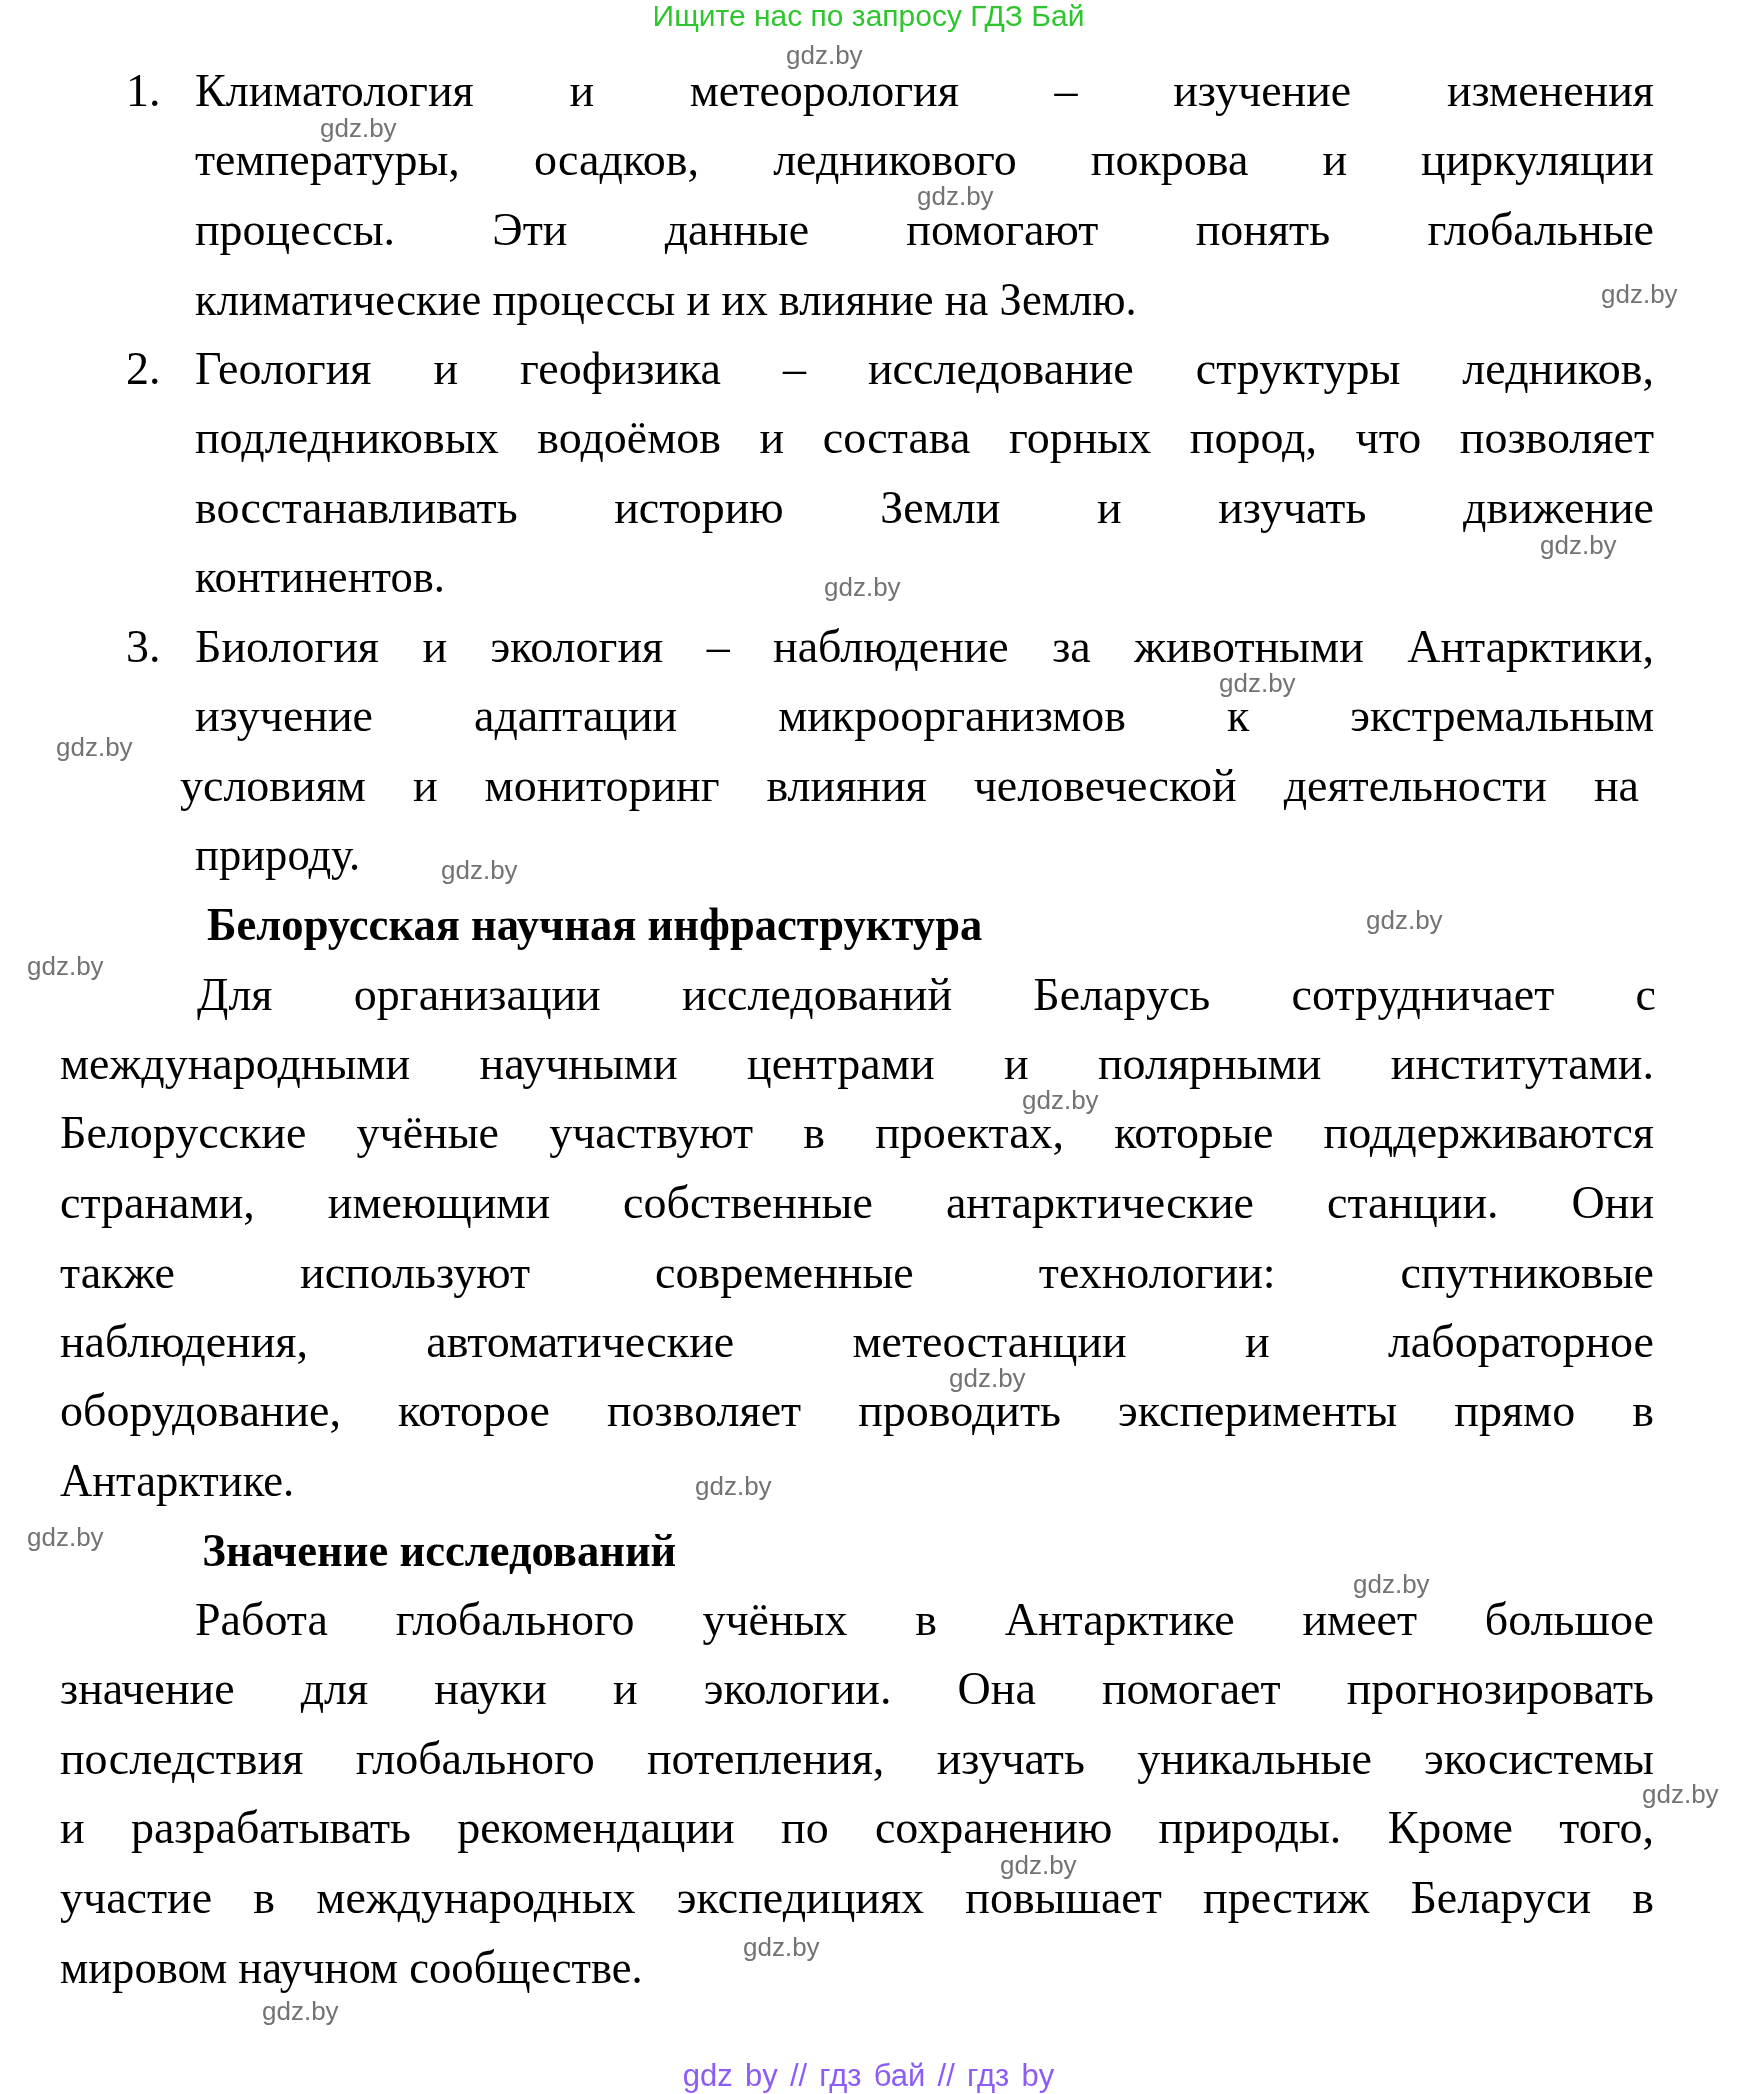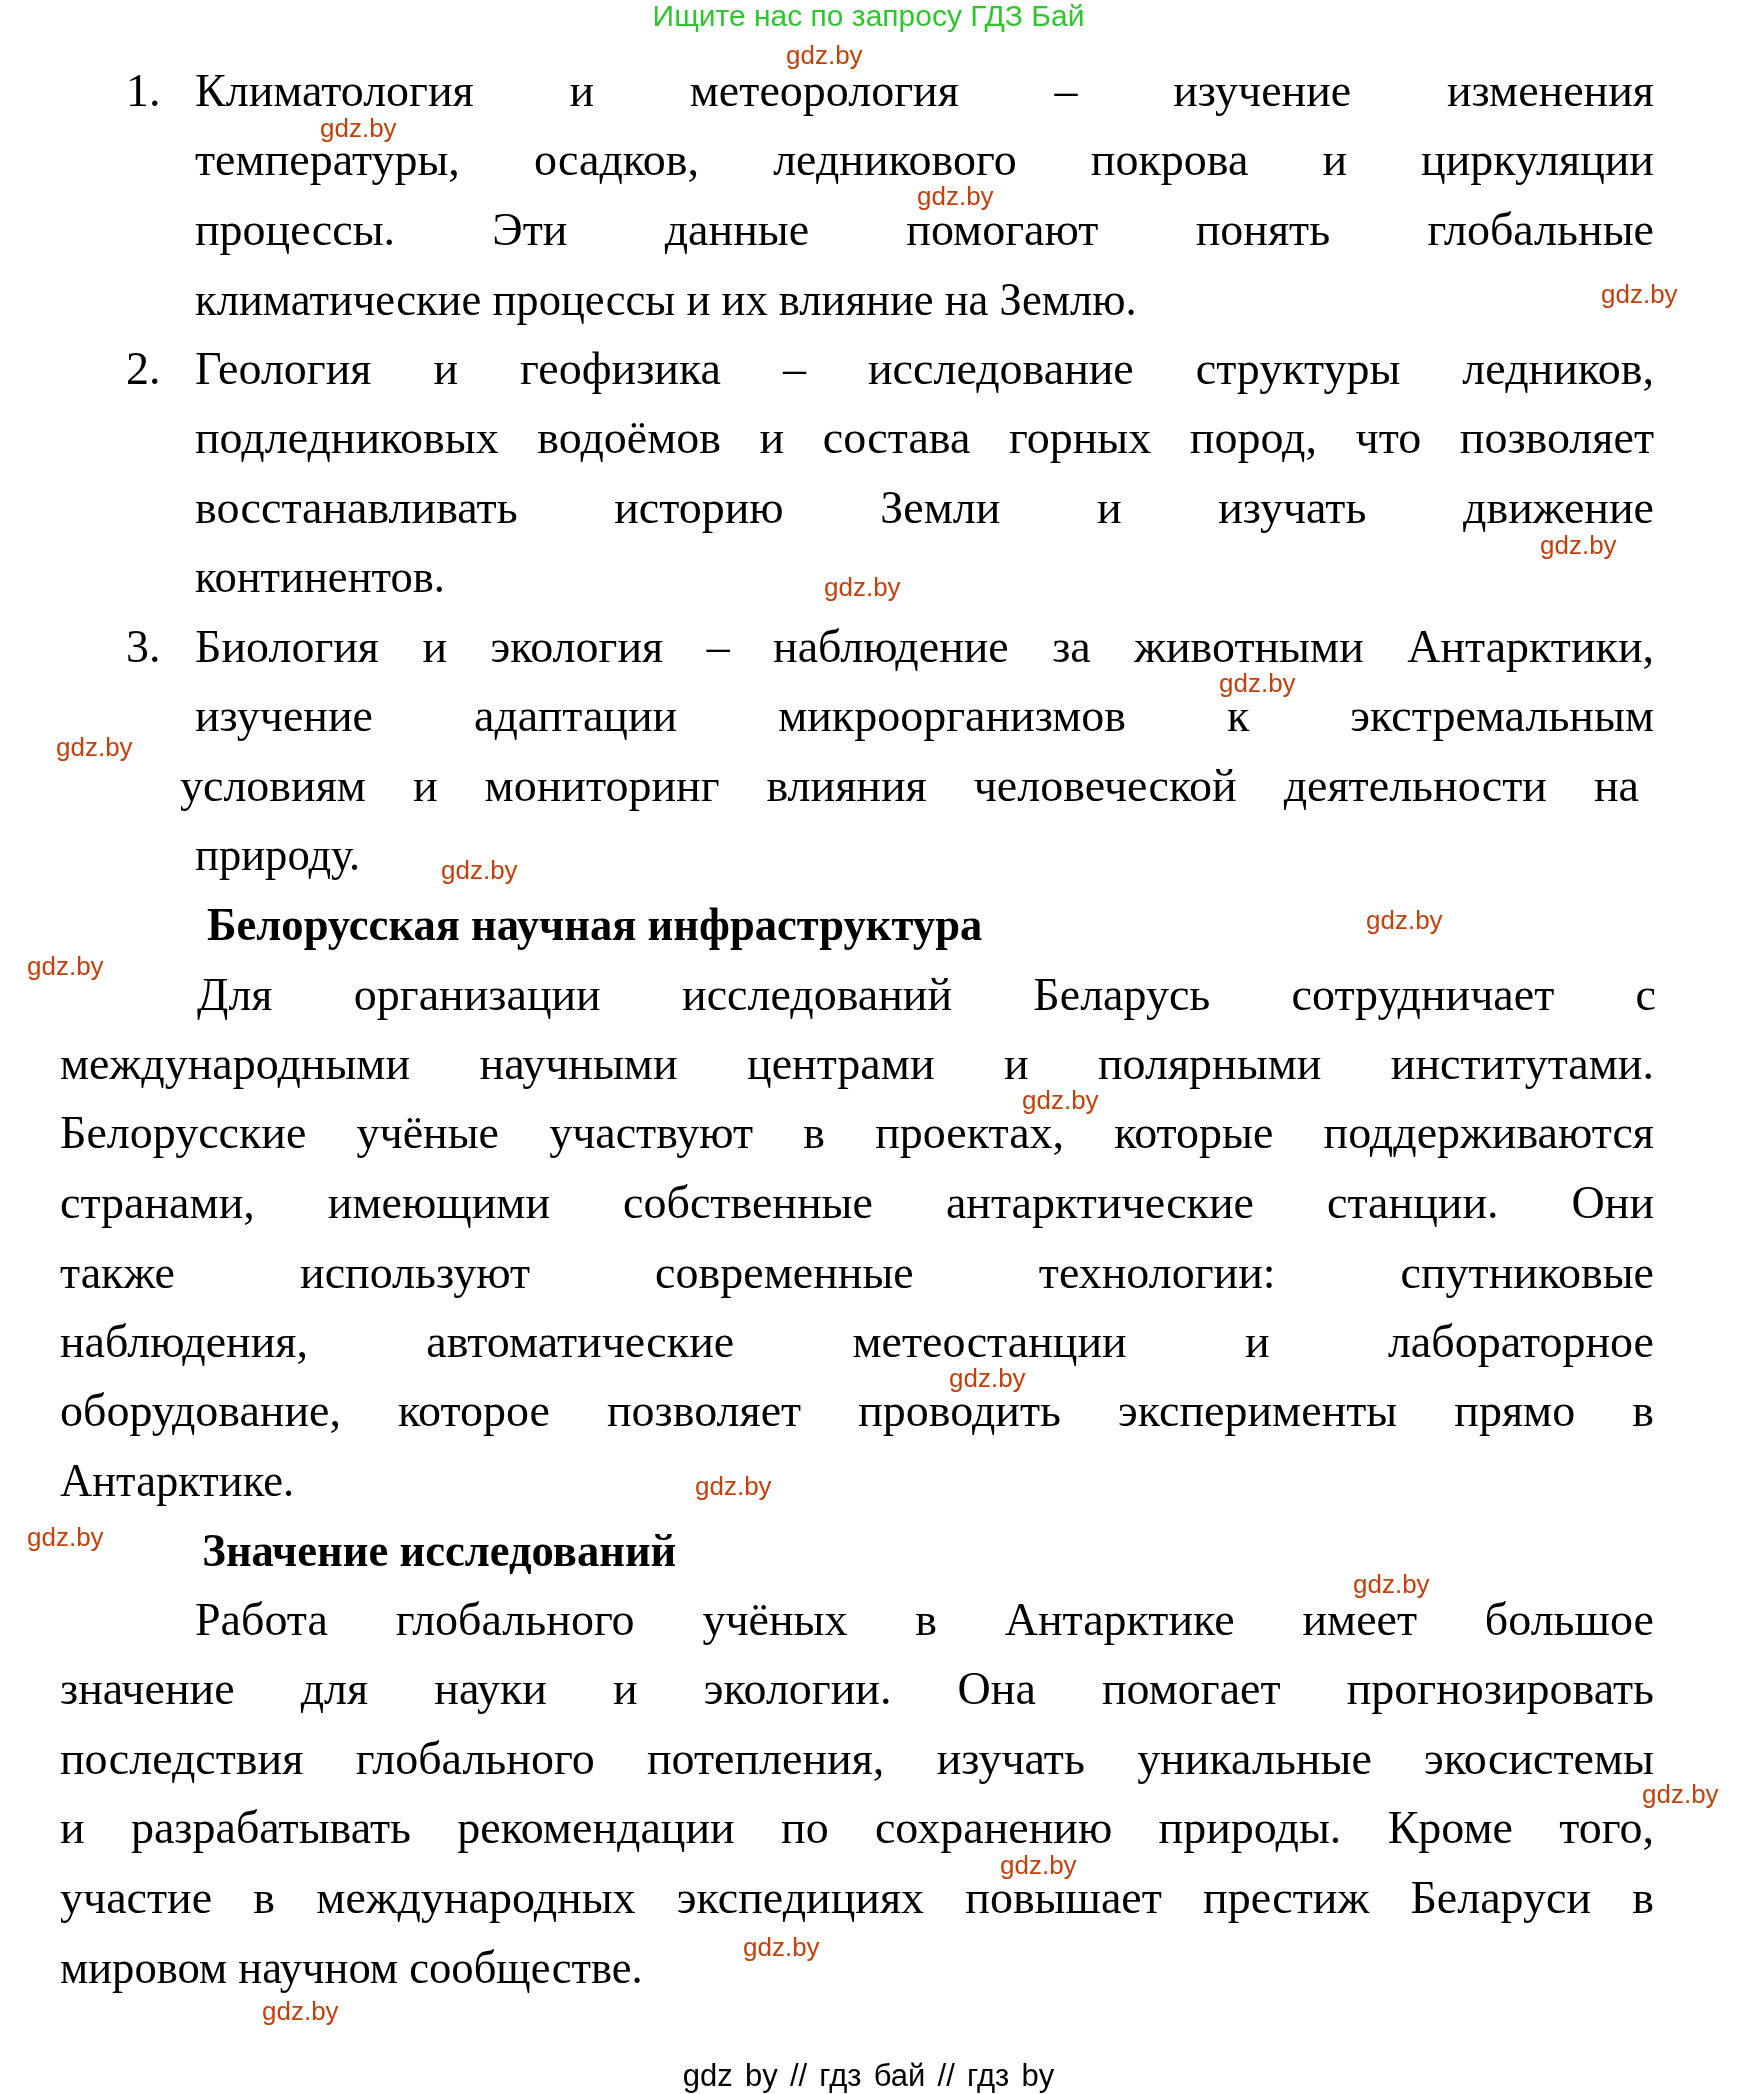--- a/index.html
+++ b/index.html
@@ -5,22 +5,22 @@
   html, body { margin:0; padding:0; background:#ffffff; }
   body { width:1737px; height:2095px; position:relative; overflow:hidden; }
   .banner { position:absolute; left:0; top:0; width:1737px; text-align:center; color:#2fc52f;
     font-family:"Liberation Sans", sans-serif; font-size:30px; line-height:32px; }
   .line { position:absolute; font-family:"Liberation Serif", serif; font-size:46px; line-height:54px;
     color:#000; white-space:nowrap; transform-origin:left center; }
   .just { text-align:justify; text-align-last:justify; white-space:normal; }
   .num { position:absolute; left:126px; font-family:"Liberation Serif", serif; font-size:46px; line-height:54px; color:#000; }
   .b { font-weight:normal; }
   .h { position:absolute; left:195px; font-family:"Liberation Serif", serif; font-weight:bold; font-size:46px; line-height:54px; color:#000; white-space:nowrap; }
-  .wm { position:absolute; font-family:"Liberation Sans", sans-serif; font-size:26px; line-height:29px; color:#c2410c; }
-  .footer { position:absolute; left:0; top:2059px; width:1737px; text-align:center; color:#000000;
+  .wm { position:absolute; font-family:"Liberation Sans", sans-serif; font-size:26px; line-height:29px; color:#737373; }
+  .footer { position:absolute; left:0; top:2059px; width:1737px; text-align:center; color:#8b5cf6;
     font-family:"Liberation Sans", sans-serif; font-size:31px; line-height:34px; word-spacing:3.6px; }
 </style>
 </head>
 <body>
 
 <div class="banner">Ищите нас по запросу ГДЗ Бай</div>
 
 <div class="num" style="top:64px">1.</div>
 <div class="line just" style="left:195px; top:64px; width:1459px"><span class="b">Климатология и метеорология</span><span> – изучение изменения</span></div>
 <div class="line just" style="left:195px; top:133px; width:1459px">температуры, осадков, ледникового покрова и циркуляции</div>

